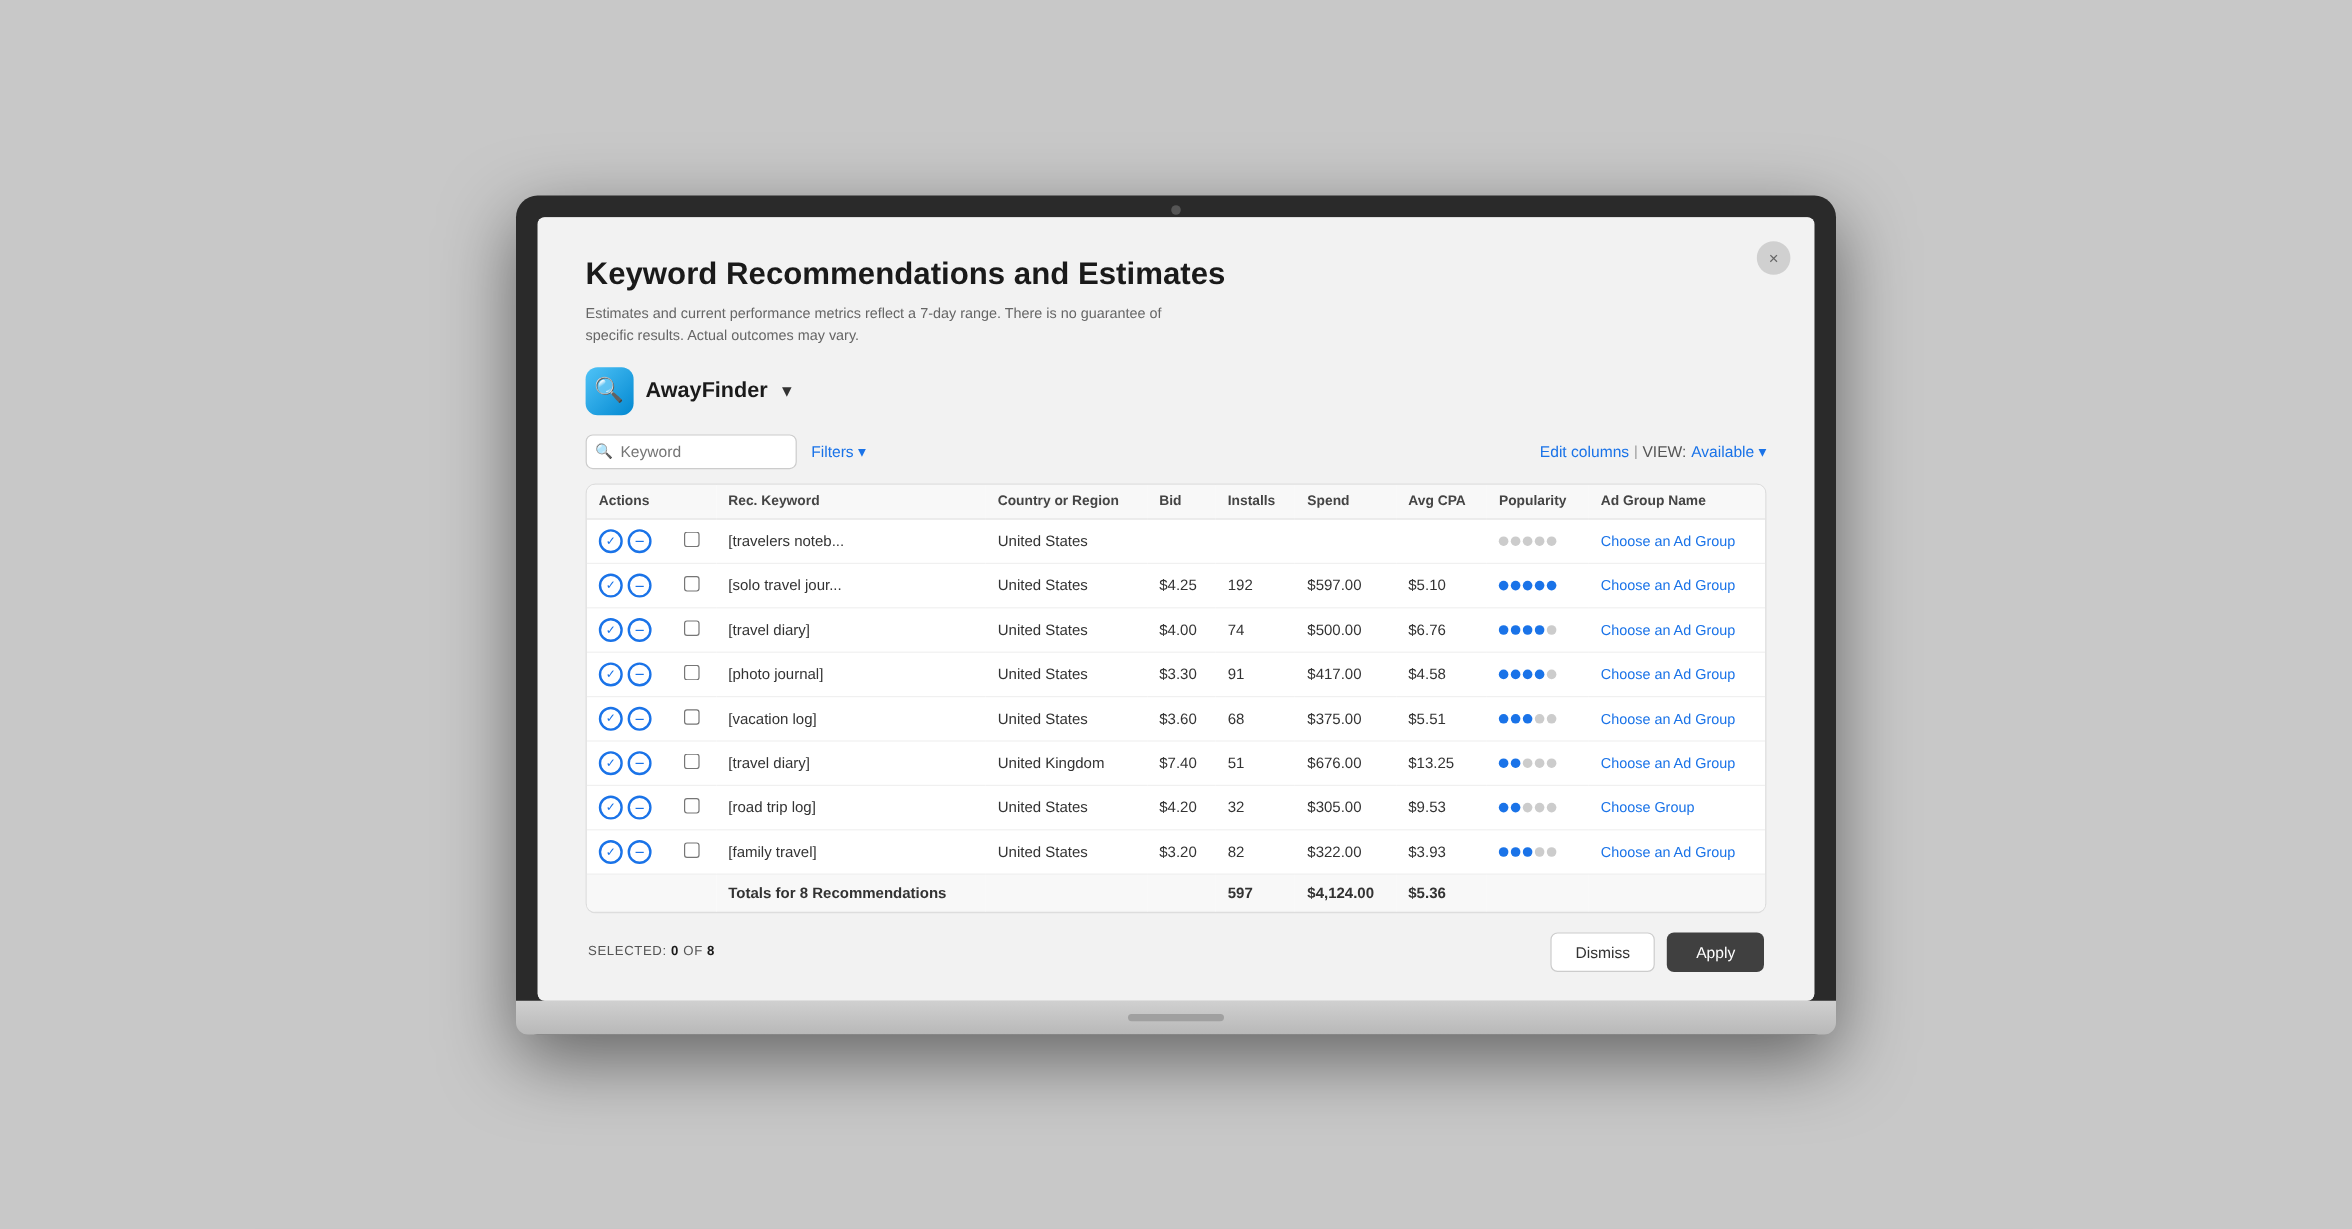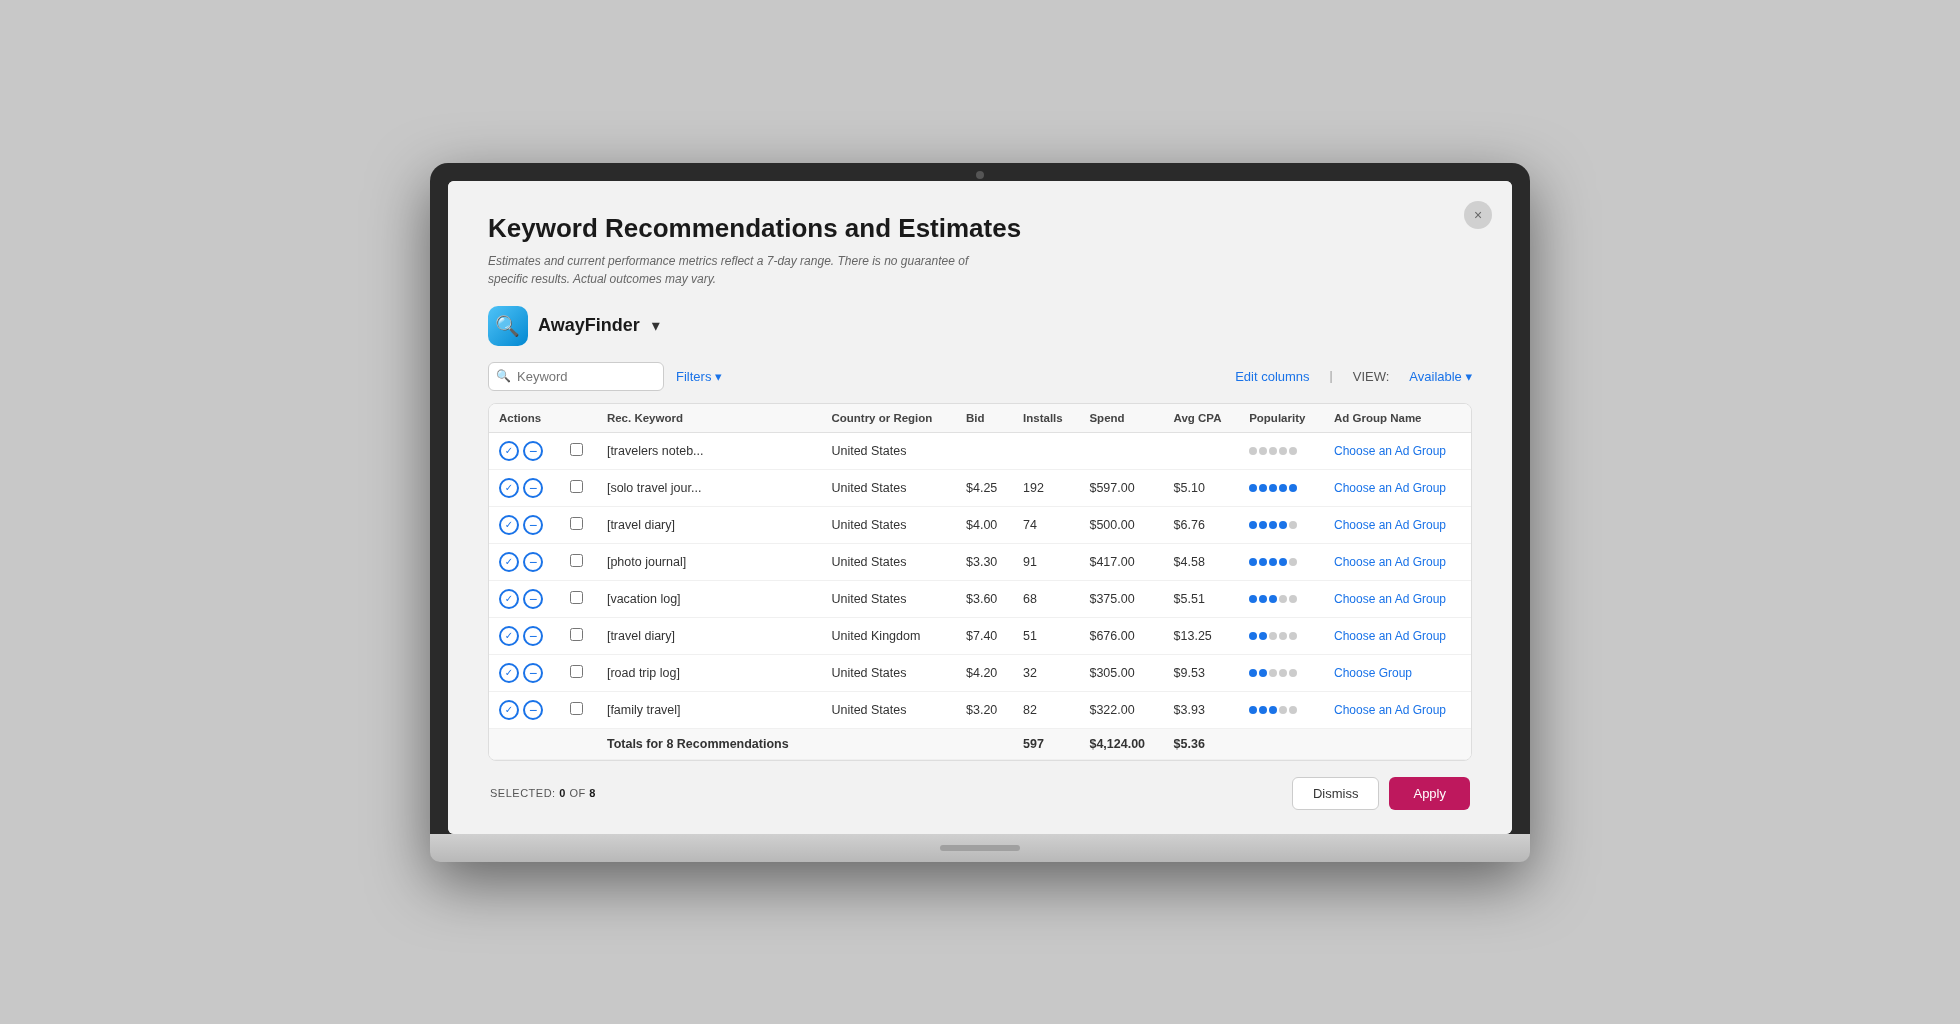--- a/index.html
+++ b/index.html
@@ -88,21 +88,20 @@
       color: #1a1a1a;
       margin-bottom: 8px;
     }
 
     .modal-subtitle {
       font-size: 12px;
       color: #666;
       max-width: 500px;
       line-height: 1.5;
       margin-bottom: 18px;
-      font-style: italic;
     }
 
     .app-header {
       display: flex;
       align-items: center;
       gap: 10px;
       margin-bottom: 16px;
     }
 
     .app-icon {
@@ -165,21 +164,21 @@
       font-weight: 500;
       background: none;
       border: none;
       cursor: pointer;
     }
 
     .toolbar-right {
       margin-left: auto;
       display: flex;
       align-items: center;
-      gap: 20px;
+      gap: 4px;
     }
 
     .edit-columns-btn {
       font-size: 13px;
       color: #1a73e8;
       background: none;
       border: none;
       cursor: pointer;
       font-weight: 500;
     }
@@ -327,21 +326,21 @@
       background: white;
       font-size: 13px;
       color: #333;
       cursor: pointer;
     }
 
     .apply-btn {
       padding: 8px 24px;
       border: none;
       border-radius: 6px;
-      background: #be185d;
+      background: #404040;
       font-size: 13px;
       color: white;
       cursor: pointer;
       font-weight: 500;
     }
 
     
     .tooltip-overlay {
       position: absolute;
       top: 178px;

